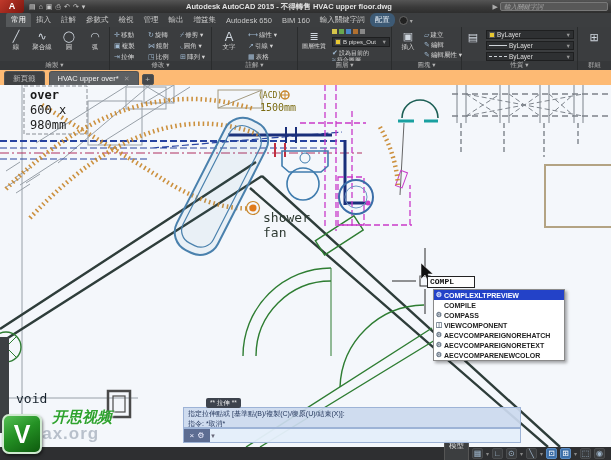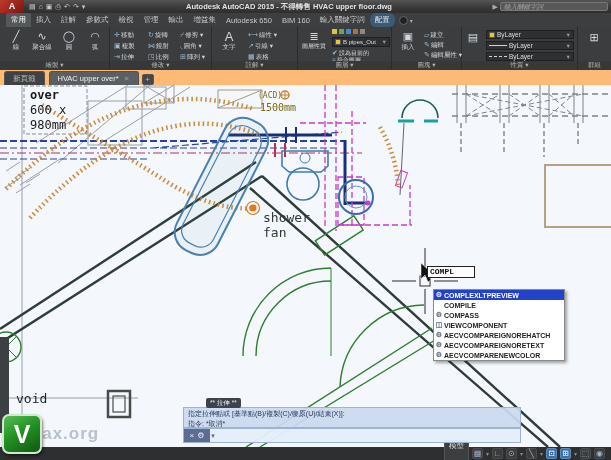--- a/index.html
+++ b/index.html
@@ -367,21 +367,21 @@
       </g>
 
       <g stroke="#2b2b2b" stroke-width="1" fill="none">
         <path d="M392,196 H416 M434,196 H458 M425,163 V188 M425,204 V229"></path>
         <rect x="420" y="191" width="10" height="10"></rect>
       </g>
       <polygon points="421,178 421,194 425,190 428,197 431,195 428,189 433,189" fill="#111" stroke="#fff" stroke-width="0.5"></polygon>
     </svg>
 
     
-    <div class="ac-typed" style="left:427px;top:181px;">COMPL</div>
+    <div class="ac-typed" style="left:427px;top:191px;">COMPL</div>
     <div class="ac-list" style="left:433px;top:204px;">
       <div class="ac-row sel">
           <span class="ico">⚙</span>
           <span>COMPLEXLTPREVIEW</span>
         </div>
       <div class="ac-row">
           <span class="ico"></span>
           <span>COMPILE</span>
         </div>
       <div class="ac-row">
@@ -432,14 +432,15 @@
     <span class="sb-caret">▾</span>
     <span class="sb-ic on">⊡</span>
     <span class="sb-ic on">⊞</span>
     <span class="sb-caret">▾</span>
     <span class="sb-ic">⬚</span>
     <span class="sb-ic">◉</span>
   </div>
 
   <div class="wm-site">icax.org</div>
   <div class="wm-logo">V</div>
+  <div class="wm-brand">开思视频</div>
 
 </div>
 
 </body></html>

